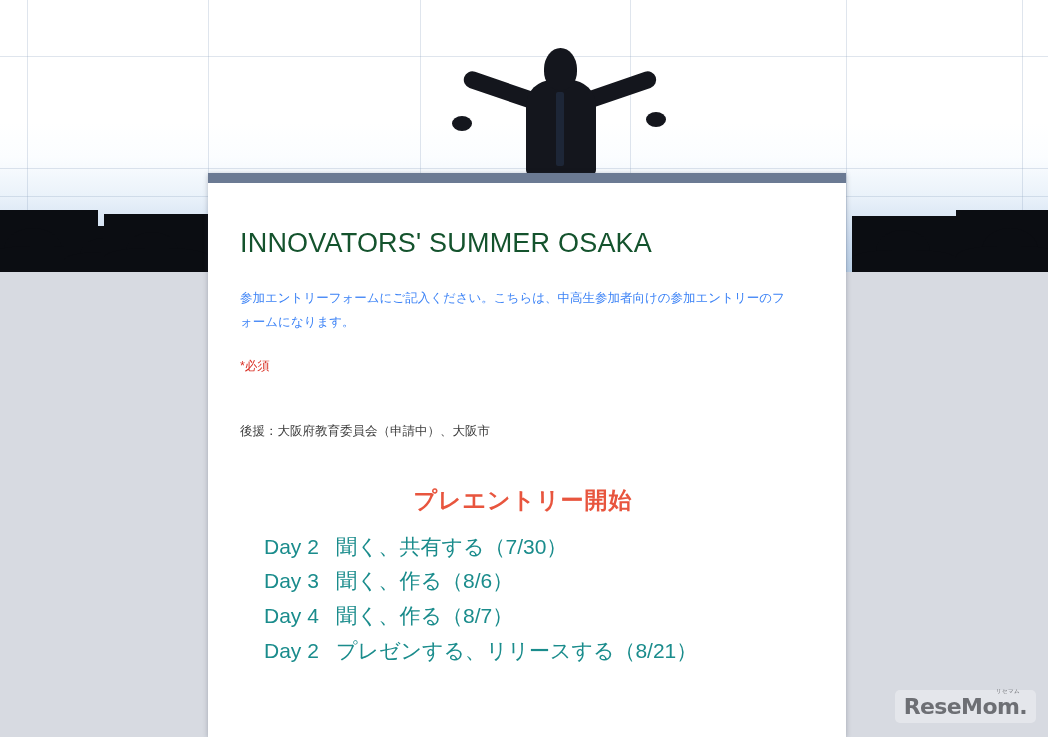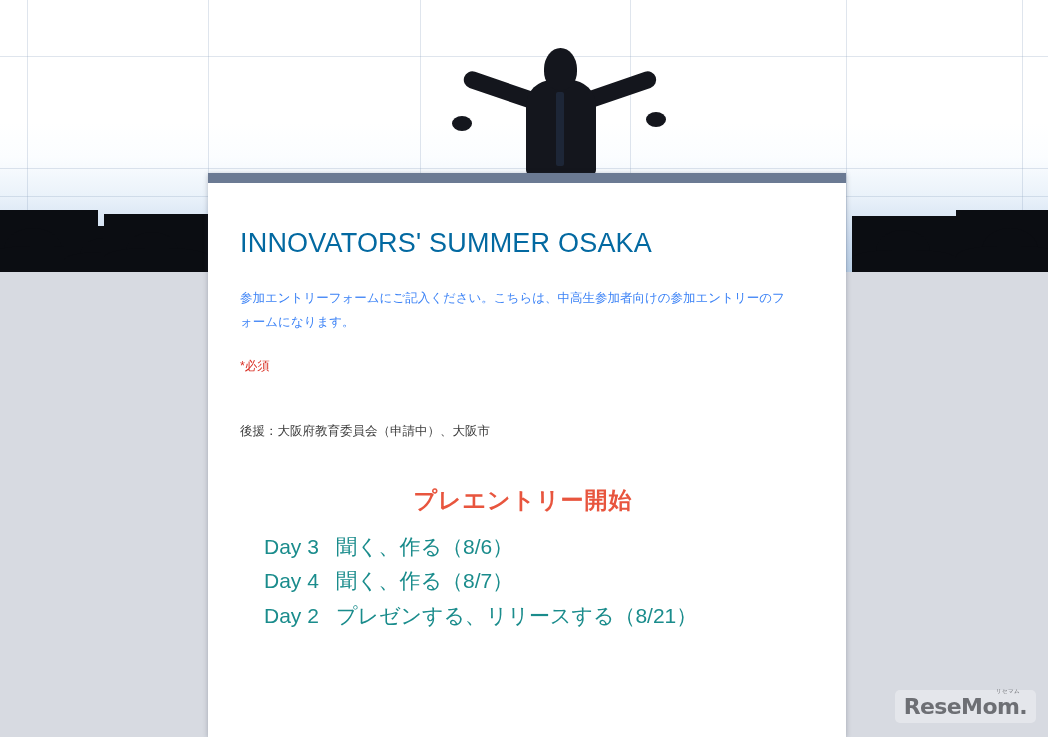--- a/index.html
+++ b/index.html
@@ -48,21 +48,21 @@
 
   
   #card{
     position:absolute;left:208px;top:173px;width:638px;height:564px;
     background:#ffffff;box-shadow:0 1px 5px rgba(40,50,70,.30);
   }
   #card-topbar{height:10px;background:#6b7a93;}
   #card-body{padding:28px 32px 0 32px;}
 
   #form-title{
-    font-size:27px;font-weight:400;color:#0369a1;letter-spacing:.2px;
+    font-size:27px;font-weight:400;color:#14532d;letter-spacing:.2px;
     margin:16px 0 0 0;line-height:1.2;
   }
   #form-desc{
     margin:28px 0 0 0;font-size:12.5px;line-height:1.85;color:#3b82f6;
     max-width:556px;
   }
   #required-note{margin:24px 0 0 0;font-size:12.5px;color:#d93025;}
 
   #support-block{margin:46px 0 0 0;font-size:12.5px;line-height:1.75;color:#3c3c3c;}
 
@@ -151,20 +151,23 @@
     <p id="required-note">*必須</p>
 
     <div id="support-block">
       <div>後援：大阪府教育委員会（申請中）、大阪市</div>
     </div>
 
     <div id="preentry-heading">プレエントリー開始</div>
 
     <ul id="day-list">
       <li>
+        <span class="dnum">Day 2</span><span>聞く、共有する（7/30）</span>
+      </li>
+      <li>
         <span class="dnum">Day 3</span><span>聞く、作る（8/6）</span>
       </li>
       <li>
         <span class="dnum">Day 4</span><span>聞く、作る（8/7）</span>
       </li>
       <li>
         <span class="dnum">Day 2</span><span>プレゼンする、リリースする（8/21）</span>
       </li>
     </ul>
 

